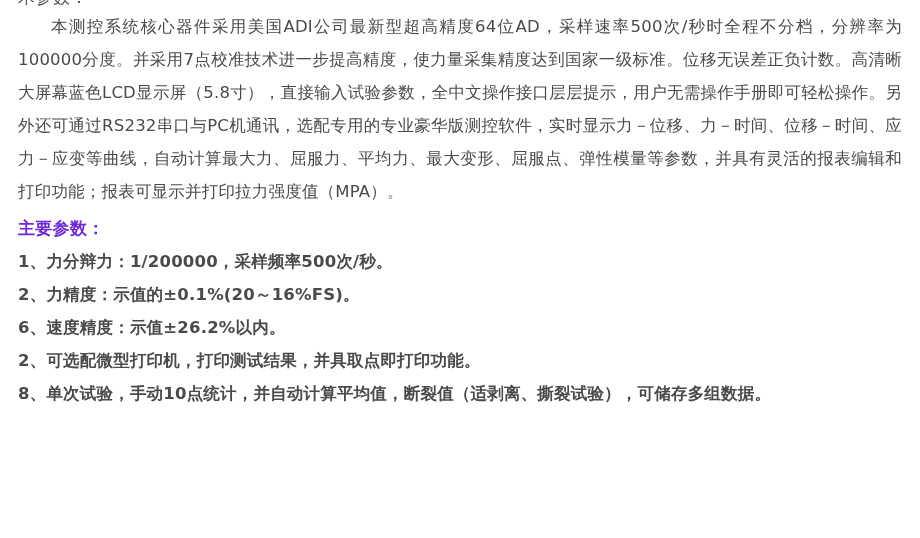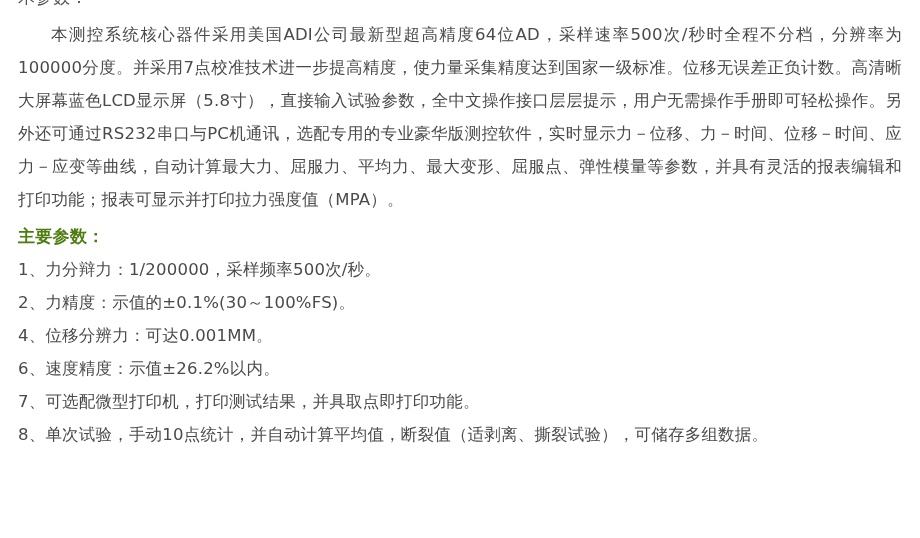--- a/index.html
+++ b/index.html
@@ -12,21 +12,21 @@
     background: #ffffff;
     font-family: "DejaVu Sans", "Liberation Sans", sans-serif;
     color: #444444;
     overflow: hidden;
   }
   .page {
     position: relative;
     width: 920px;
     height: 538px;
     box-sizing: border-box;
-    padding: 8px 18px;
+    padding: 0 18px;
   }
   .clipped-top {
     position: absolute;
     top: -14px;
     left: 18px;
     font-size: 17px;
     color: #555555;
     letter-spacing: 0.5px;
     white-space: nowrap;
   }
@@ -38,51 +38,51 @@
     color: #4a4a4a;
     text-align: justify;
     text-justify: inter-ideograph;
     text-indent: 2em;
     letter-spacing: 0.2px;
   }
   .section-title {
     margin: 4px 0 0 0;
     font-size: 17px;
     line-height: 33px;
-    color: #4d7c0f;
+    color: #6d28d9;
     letter-spacing: 0.3px;
   }
   .spec-list {
     list-style: none;
     margin: 0;
     padding: 0;
   }
   .spec-item {
     font-size: 16.5px;
     line-height: 33px;
     color: #4a4a4a;
     letter-spacing: 0.2px;
     text-align: justify;
     text-justify: inter-ideograph;
+    font-weight: bold;
   }
 </style>
 </head>
 <body>
 
 <div class="page">
 
   <div class="clipped-top">术参数：</div>
 
   <p class="para">本测控系统核心器件采用美国ADI公司最新型超高精度64位AD，采样速率500次/秒时全程不分档，分辨率为100000分度。并采用7点校准技术进一步提高精度，使力量采集精度达到国家一级标准。位移无误差正负计数。高清晰大屏幕蓝色LCD显示屏（5.8寸），直接输入试验参数，全中文操作接口层层提示，用户无需操作手册即可轻松操作。另外还可通过RS232串口与PC机通讯，选配专用的专业豪华版测控软件，实时显示力－位移、力－时间、位移－时间、应力－应变等曲线，自动计算最大力、屈服力、平均力、最大变形、屈服点、弹性模量等参数，并具有灵活的报表编辑和打印功能；报表可显示并打印拉力强度值（MPA）。</p>
 
   <h2 class="section-title">主要参数：</h2>
 
   <ul class="spec-list">
     <li class="spec-item">1、力分辩力：1/200000，采样频率500次/秒。</li>
-    <li class="spec-item">2、力精度：示值的±0.1%(30～100%FS)。</li>
-    <li class="spec-item">4、位移分辨力：可达0.001MM。</li>
+    <li class="spec-item">2、力精度：示值的±0.1%(20～16%FS)。</li>
     <li class="spec-item">6、速度精度：示值±26.2%以内。</li>
-    <li class="spec-item">7、可选配微型打印机，打印测试结果，并具取点即打印功能。</li>
+    <li class="spec-item">2、可选配微型打印机，打印测试结果，并具取点即打印功能。</li>
     <li class="spec-item">8、单次试验，手动10点统计，并自动计算平均值，断裂值（适剥离、撕裂试验），可储存多组数据。</li>
 
   </ul>
 
 </div>
 
 </body></html>

